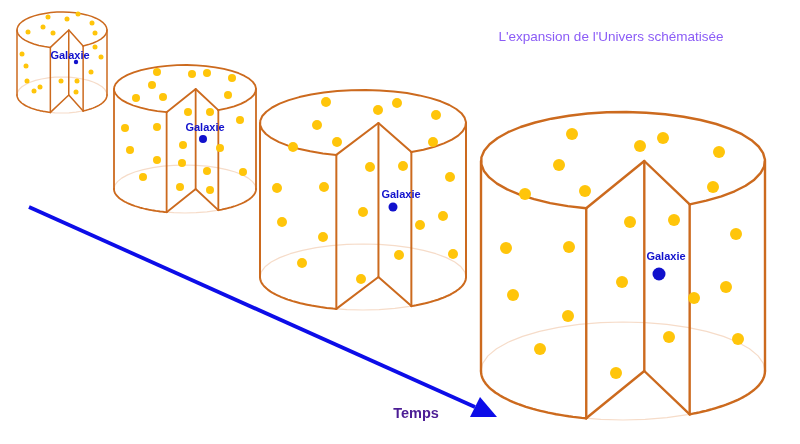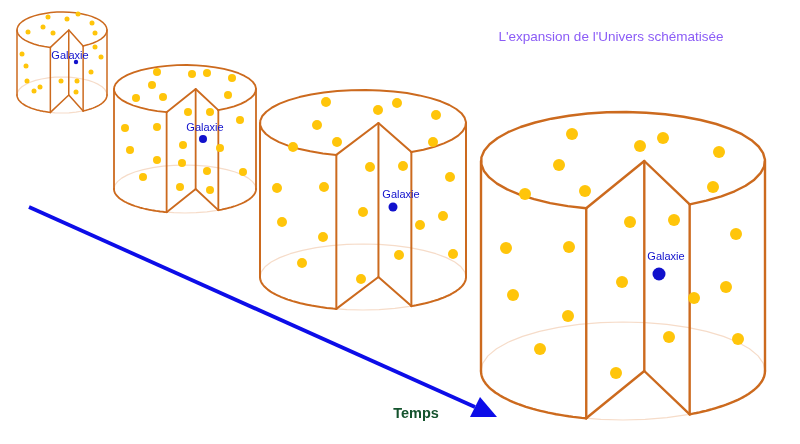--- a/index.html
+++ b/index.html
@@ -2,21 +2,21 @@
 <html><head>
 <meta charset="utf-8">
 <style>
   html,body{margin:0;padding:0;background:#fff;}
   .canvas{
     position:relative;width:800px;height:444px;background:#fff;overflow:hidden;
     font-family:"Liberation Sans",sans-serif;
   }
   .canvas svg{position:absolute;left:0;top:0;}
   .title{position:absolute;text-align:center;font-size:13.5px;line-height:17.5px;transform:translateX(-50%);white-space:nowrap;}
-  .galaxie{position:absolute;font-weight:normal;font-size:11px;transform:translate(-50%,-50%);white-space:nowrap;}
+  .galaxie{position:absolute;font-weight:bold;font-size:11px;transform:translate(-50%,-50%);white-space:nowrap;}
   .temps{position:absolute;font-weight:bold;font-size:14.5px;transform:translate(-50%,-50%);white-space:nowrap;}
 </style>
 </head>
 <body>
 
 <div class="canvas">
   <svg id="scene" width="800" height="444" viewBox="0 0 800 444">
       <g fill="none" stroke="#CC6A1E" stroke-width="1.5" stroke-linecap="round" stroke-linejoin="round">
         <polyline points="107.0,95.0 106.4,97.8 104.8,100.6 102.1,103.2 98.4,105.6 93.8,107.7 88.5,109.6 82.4,111.0 75.9,112.1 69.0,112.8 62.0,113.0 55.0,112.8 48.1,112.1 41.6,111.0 35.5,109.6 30.2,107.7 25.6,105.6 21.9,103.2 19.2,100.6 17.6,97.8 17.0,95.0 17.6,92.2 19.2,89.4 21.9,86.8 25.6,84.4 30.2,82.3 35.5,80.4 41.6,79.0 48.1,77.9 55.0,77.2 62.0,77.0 69.0,77.2 75.9,77.9 82.4,79.0 88.5,80.4 93.8,82.3 98.4,84.4 102.1,86.8 104.8,89.4 106.4,92.2 107.0,95.0" stroke="#F6DCC9" stroke-width="1.2"></polyline>
         <polyline points="50.4,47.4 44.5,46.6 38.9,45.5 33.8,44.0 29.3,42.3 25.3,40.4 22.1,38.3 19.6,36.0 17.9,33.6 17.1,31.2 17.1,28.7 18.0,26.2 19.7,23.8 22.3,21.5 25.6,19.4 29.6,17.5 34.2,15.9 39.3,14.5 44.9,13.4 50.8,12.6 56.9,12.1 63.1,12.0 69.3,12.2 75.4,12.8 81.2,13.7 86.6,14.9 91.6,16.4 95.9,18.2 99.7,20.2 102.7,22.3 105.0,24.7 106.4,27.1 107.0,29.6 106.7,32.0 105.6,34.5 103.6,36.9 100.9,39.1 97.4,41.1 93.2,43.0 88.4,44.6 83.1,45.9"></polyline>
@@ -167,14 +167,14 @@
 
   <div class="title" id="title-block" style="left: 565px; top: 28px; color: #8b5cf6; margin-left: 46px;">
     <div>L'expansion de l'Univers schématisée</div>
   </div>
 
   <div class="galaxie" id="glabel-0" style="left: 70px; top: 55px; color: rgb(17, 17, 204);">Galaxie</div>
   <div class="galaxie" id="glabel-1" style="left: 205px; top: 127px; color: rgb(17, 17, 204);">Galaxie</div>
   <div class="galaxie" id="glabel-2" style="left: 401px; top: 194px; color: rgb(17, 17, 204);">Galaxie</div>
   <div class="galaxie" id="glabel-3" style="left: 666px; top: 256px; color: rgb(17, 17, 204);">Galaxie</div>
 
-  <div class="temps" id="temps-label" style="left: 416px; top: 413px; color: #14532d;">Temps</div>
+  <div class="temps" id="temps-label" style="left: 416px; top: 413px; color: #4c1d95;">Temps</div>
 </div>
 
 </body></html>

